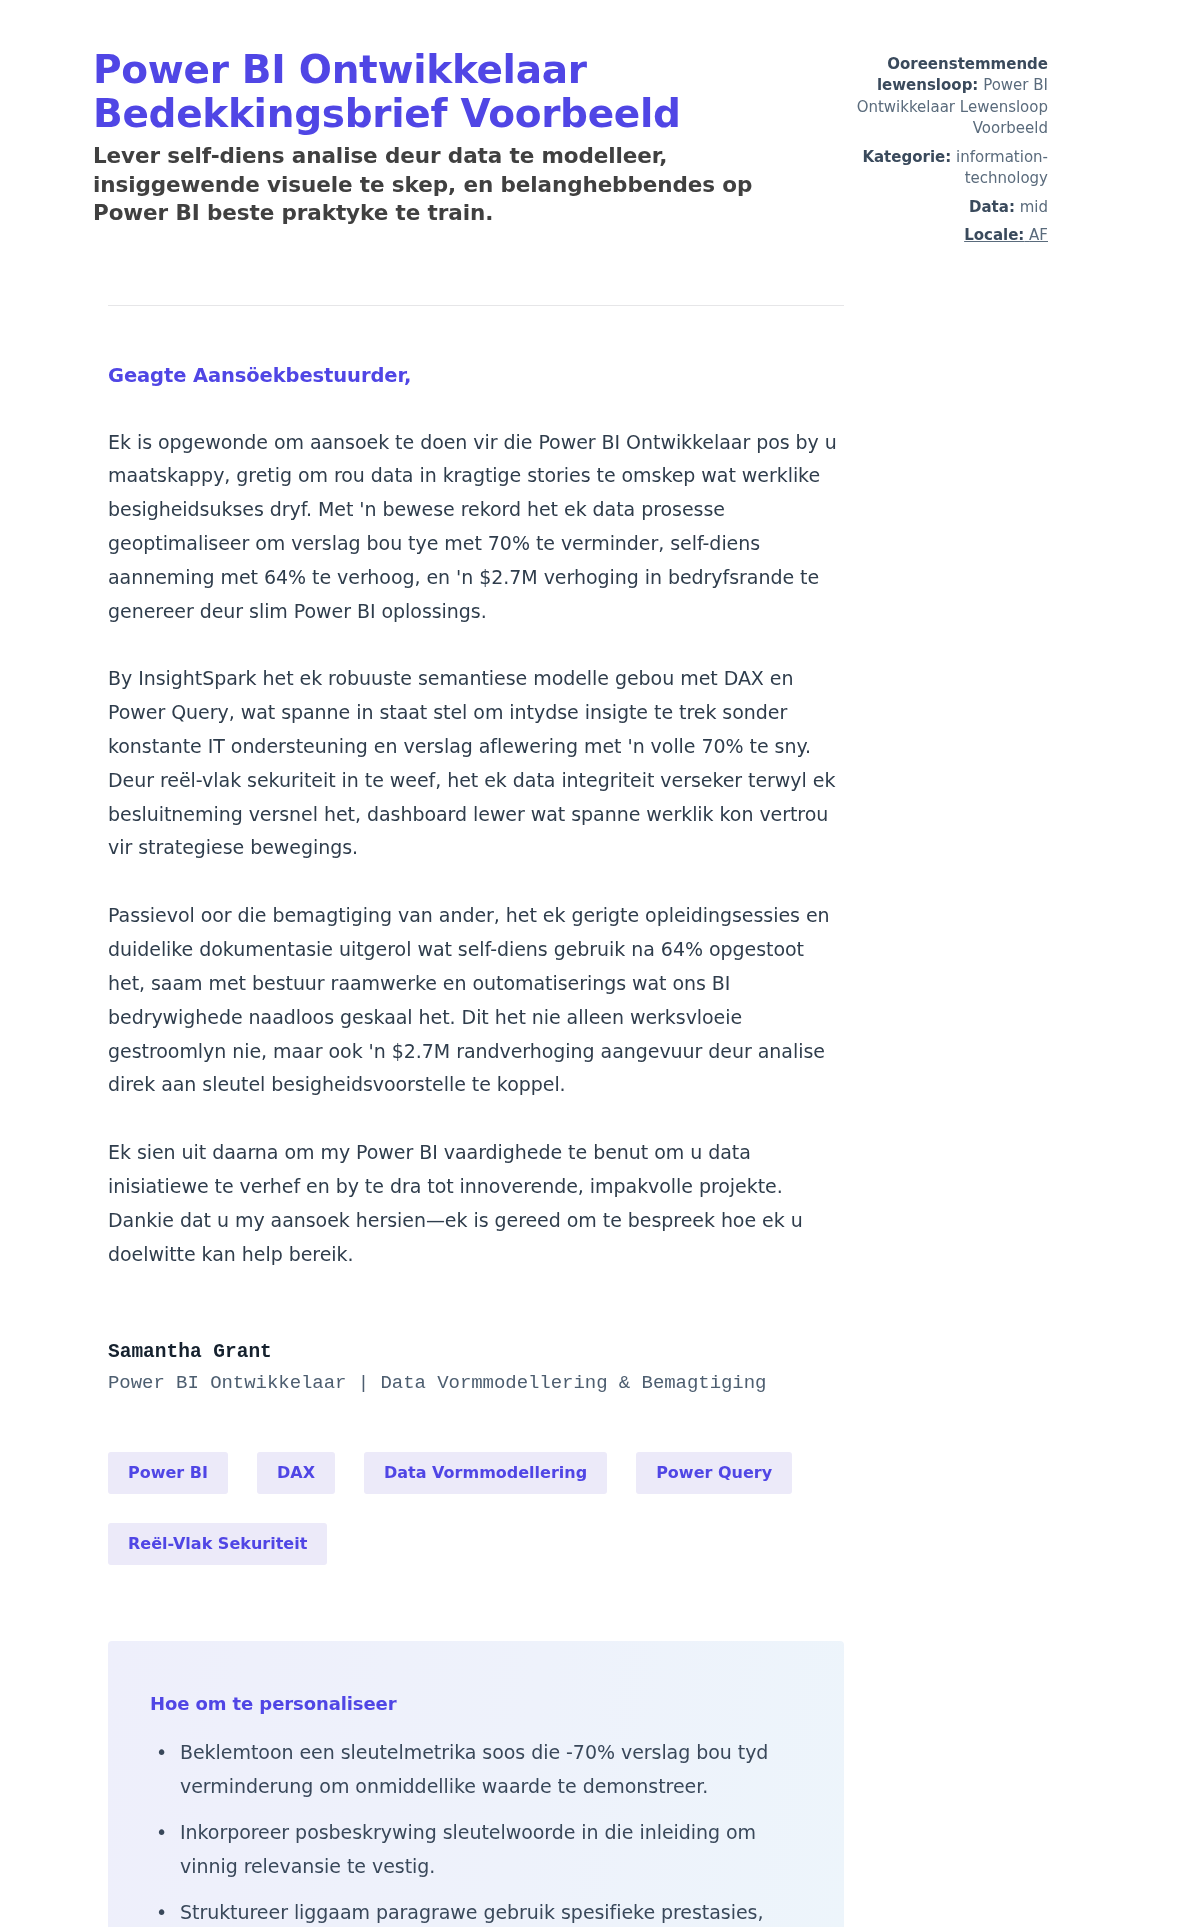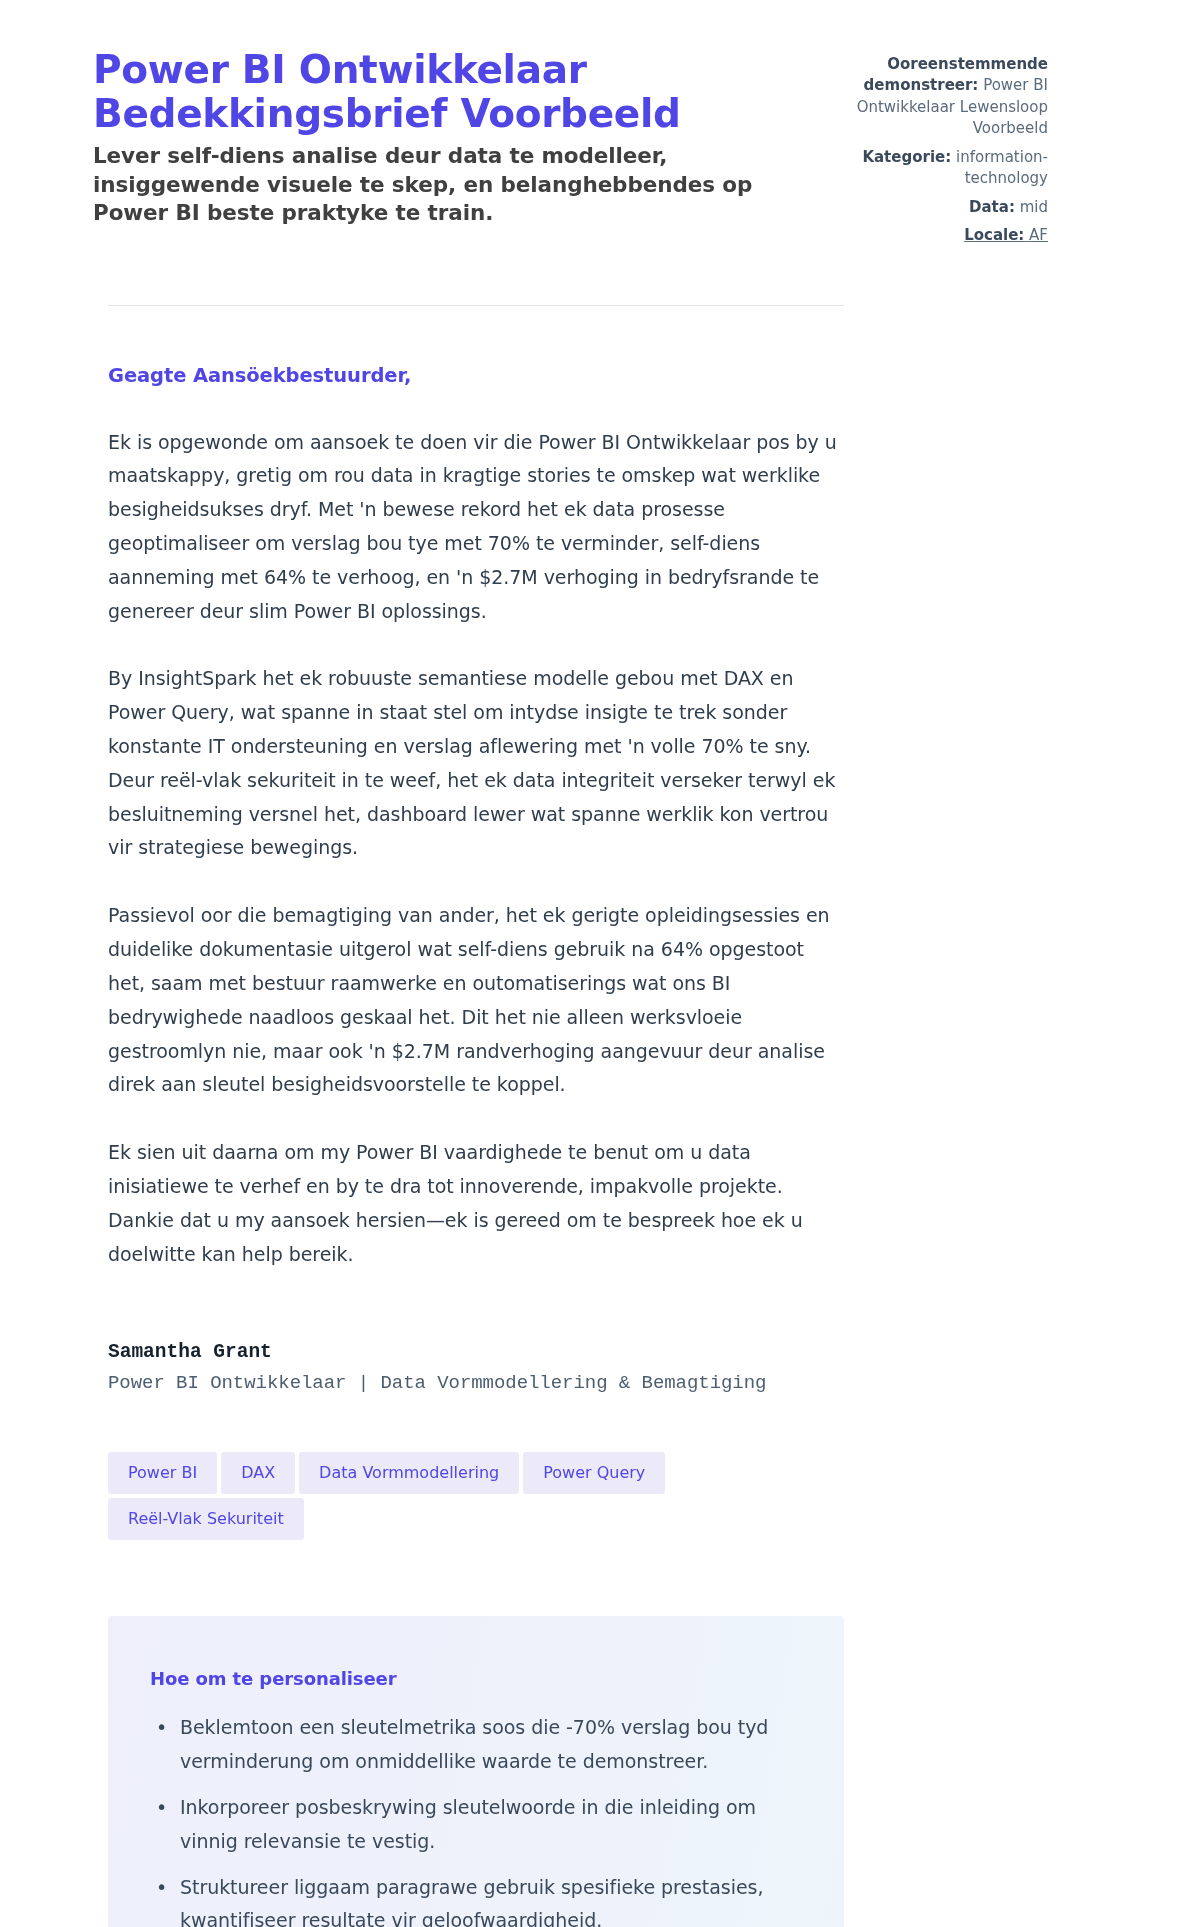--- a/index.html
+++ b/index.html
@@ -117,23 +117,24 @@
     font-size: 19px;
     color: #4d5e70;
     margin: 0;
     letter-spacing: -0.05px;
   }
 
   
   .tags {
     display: flex;
     flex-wrap: wrap;
-    gap: 4px;
+    gap: 29px;
     padding: 0 15px;
     margin-top: 58px;
+    font-weight: bold;
   }
   .tag {
     background: #eceaf9;
     color: #5046e5;
     font-size: 16px;
     line-height: 1;
     padding: 13px 20px;
     border-radius: 3px;
     white-space: nowrap;
   }
@@ -185,21 +186,21 @@
   <div class="header">
 
     <div class="header-left">
       <h1 class="doc-title">Power BI Ontwikkelaar Bedekkingsbrief Voorbeeld</h1>
       <p class="doc-subtitle">Lever self-diens analise deur data te modelleer, insiggewende visuele te skep, en belanghebbendes op Power BI beste praktyke te train.</p>
     </div>
 
     <div class="header-right">
 
       <div class="meta-row">
-        <span class="meta-label">Ooreenstemmende demonstreer:</span>
+        <span class="meta-label">Ooreenstemmende lewensloop:</span>
         <span class="meta-value">Power BI Ontwikkelaar Lewensloop Voorbeeld</span>
       </div>
 
       <div class="meta-row">
         <span class="meta-label">Kategorie:</span>
         <span class="meta-value">information-technology</span>
       </div>
 
       <div class="meta-row">
         <span class="meta-label">Data:</span>

